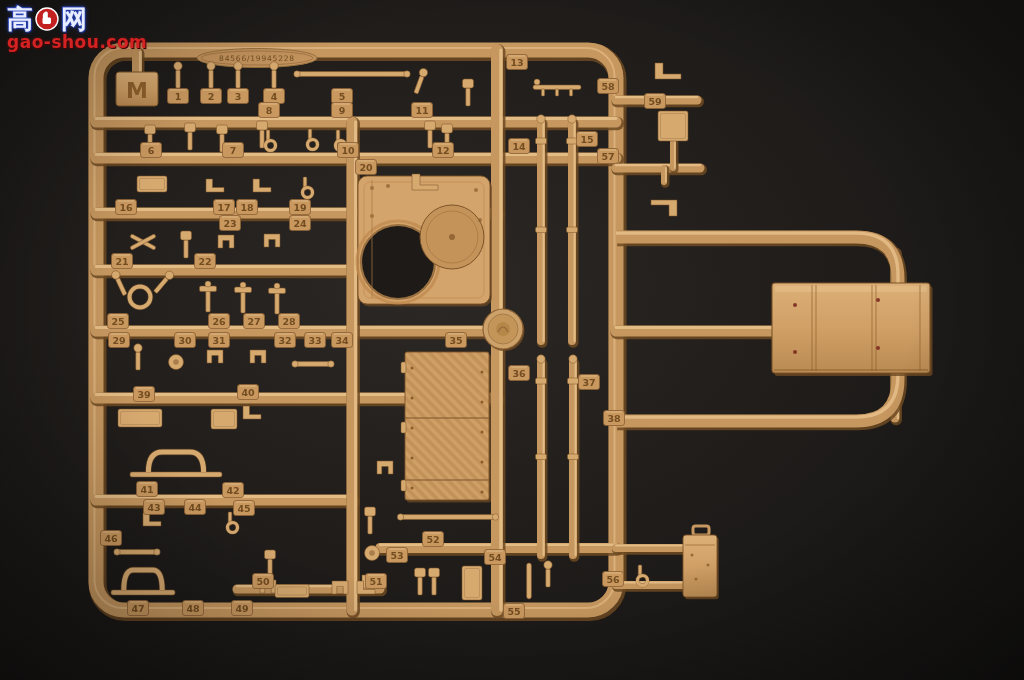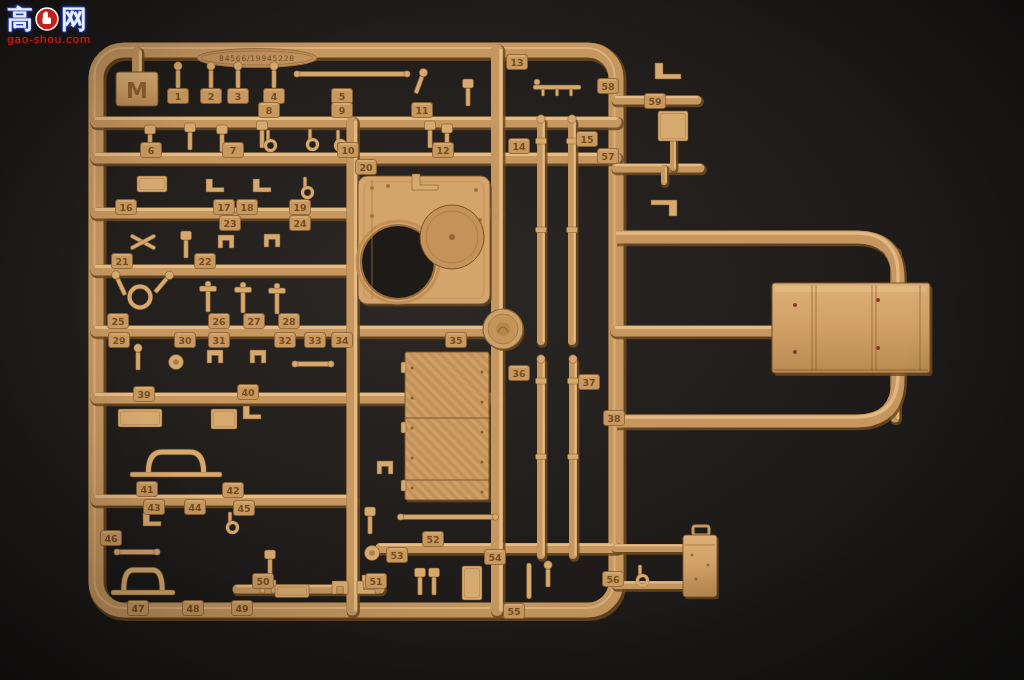--- a/index.html
+++ b/index.html
@@ -15,21 +15,21 @@
   .watermark{
     position:absolute;left:7px;top:6px;z-index:5;line-height:1;
   }
   .wm-row{display:flex;align-items:center;gap:2px;}
   .wm-char{
     font-size:26px;font-weight:bold;color:#e8eeff;
     text-shadow:0 0 2px #3a55d0, -1px -1px 0 #2a3fae, 1px 1px 0 #1b2c86, 0 0 5px rgba(40,70,200,.8);
   }
   .wm-logo{display:inline-block;width:24px;height:24px;}
   .wm-site{
-    margin-top:2px;font-size:11px;font-weight:normal;letter-spacing:.5px;color:#d42222;
+    margin-top:2px;font-size:17px;font-weight:bold;letter-spacing:.5px;color:#d42222;
     text-shadow:1px 1px 0 #3a0505, 0 0 3px rgba(160,20,20,.6);
   }
   svg text{user-select:none;}
 </style>
 </head>
 <body>
 
 <div class="photo">
 
   <div class="watermark">

